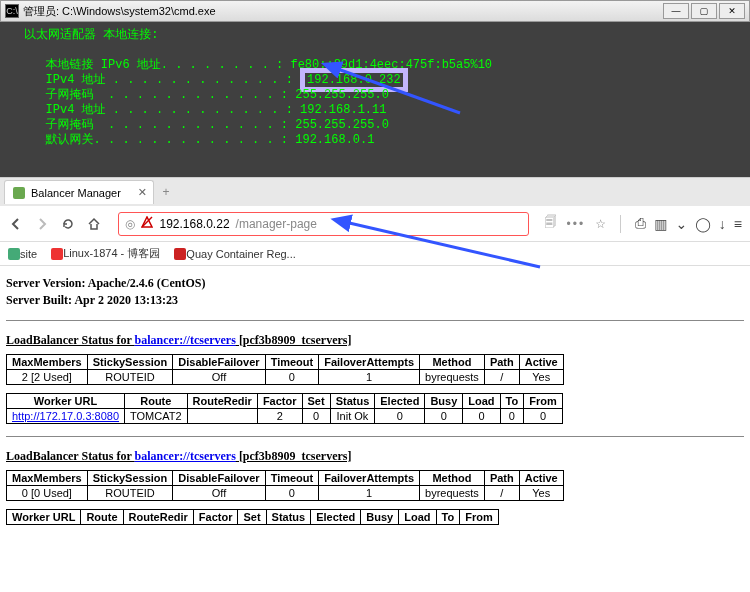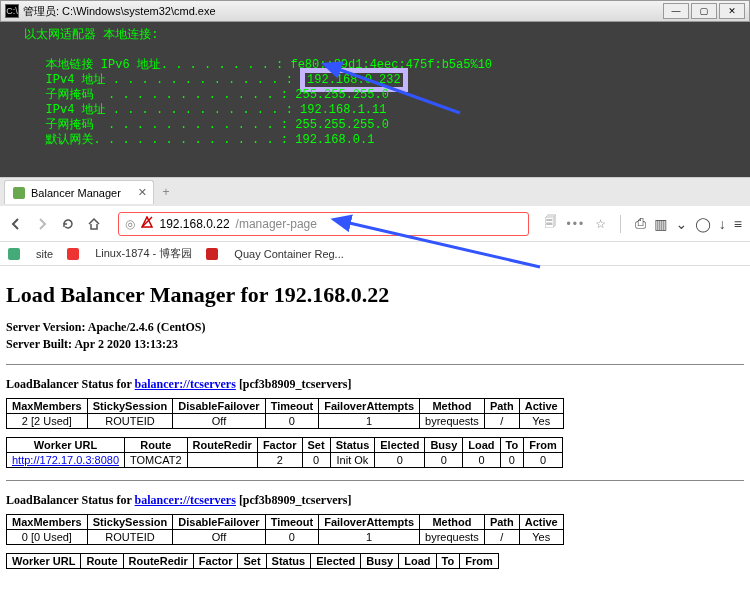--- a/index.html
+++ b/index.html
@@ -24,29 +24,29 @@
   .toolbar { background:#fff;border-bottom:1px solid #ddd; height:36px; display:flex; align-items:center; padding:0 8px; gap:10px;}
   .tb-icon { width:16px;height:16px;display:flex;align-items:center;justify-content:center;color:#555;}
   .addr-wrap { flex:1; display:flex; align-items:center; height:24px; border:1px solid #ff5555; border-radius:3px; background:#fff; padding:0 6px; gap:6px; margin:0 6px; position:relative;}
   .addr-wrap .shield { color:#c00;}
   .addr-host { color:#000; }
   .addr-path { color:#888; }
   .tb-right { display:flex; gap:8px; color:#444; font-size:14px; align-items:center;}
   .divider-v {width:1px;height:18px;background:#ccc;margin:0 4px;}
   
   .bookbar { background:#fff; border-bottom:1px solid #ddd; height:24px; display:flex; align-items:center; padding:0 8px; gap:14px; font-size:11px;}
-  .bookbar .bk { display:flex; align-items:center; gap:16px; color:#333;}
+  .bookbar .bk { display:flex; align-items:center; gap:0; color:#333;}
   .bkicon { width:12px;height:12px; }
   
   
   .page { padding: 10px 6px; background:#fff; color:#000; font-family: "Times New Roman", serif;}
   .page h1 { font-size: 22px; font-weight: bold; margin: 6px 0 12px 0;}
   .meta { font-size: 12px; margin-bottom: 2px; font-weight: bold;}
   hr { border:none; border-top:1px solid #888; margin:12px 0;}
-  .sect { font-size:12px; font-weight:bold; margin:4px 0 6px 0;}
+  .sect { font-size:12px; font-weight:bold; margin:4px 0 6px 0;text-decoration:underline;}
   .sect a { color:#0000ee; text-decoration:underline;}
   table.data { border-collapse: collapse; font-family: Arial,sans-serif; font-size:11px; margin-bottom:8px;padding-left:12px;}
   table.data th, table.data td { border:1px solid #000; padding:1px 5px; text-align:center; }
   table.data a { color:#0000ee; text-decoration:underline;}
   
   svg.arrow { position:absolute; pointer-events:none; }
   .rel { position:relative; }
 </style>
 </head>
 <body>
@@ -157,21 +157,20 @@
         <span>Linux-1874 - 博客园</span>
       </span>
       <span class="bk">
         <span class="bkicon" style="background:#c22;border-radius:2px"></span>
         <span>Quay Container Reg...</span>
       </span>
     </div>
 </div>
 
 <div class="page">
-  <h1>Load Balancer Manager for 192.168.0.22</h1>
   <div class="meta">Server Version: Apache/2.4.6 (CentOS)</div>
   <div class="meta">Server Built: Apr 2 2020 13:13:23</div>
   <hr>
 
   <div class="sect">
     <span>LoadBalancer Status for </span><a href="#">balancer://tcservers</a><span> [pcf3b8909_tcservers]</span>
   </div>
 
   <table class="data">
     <tbody>

